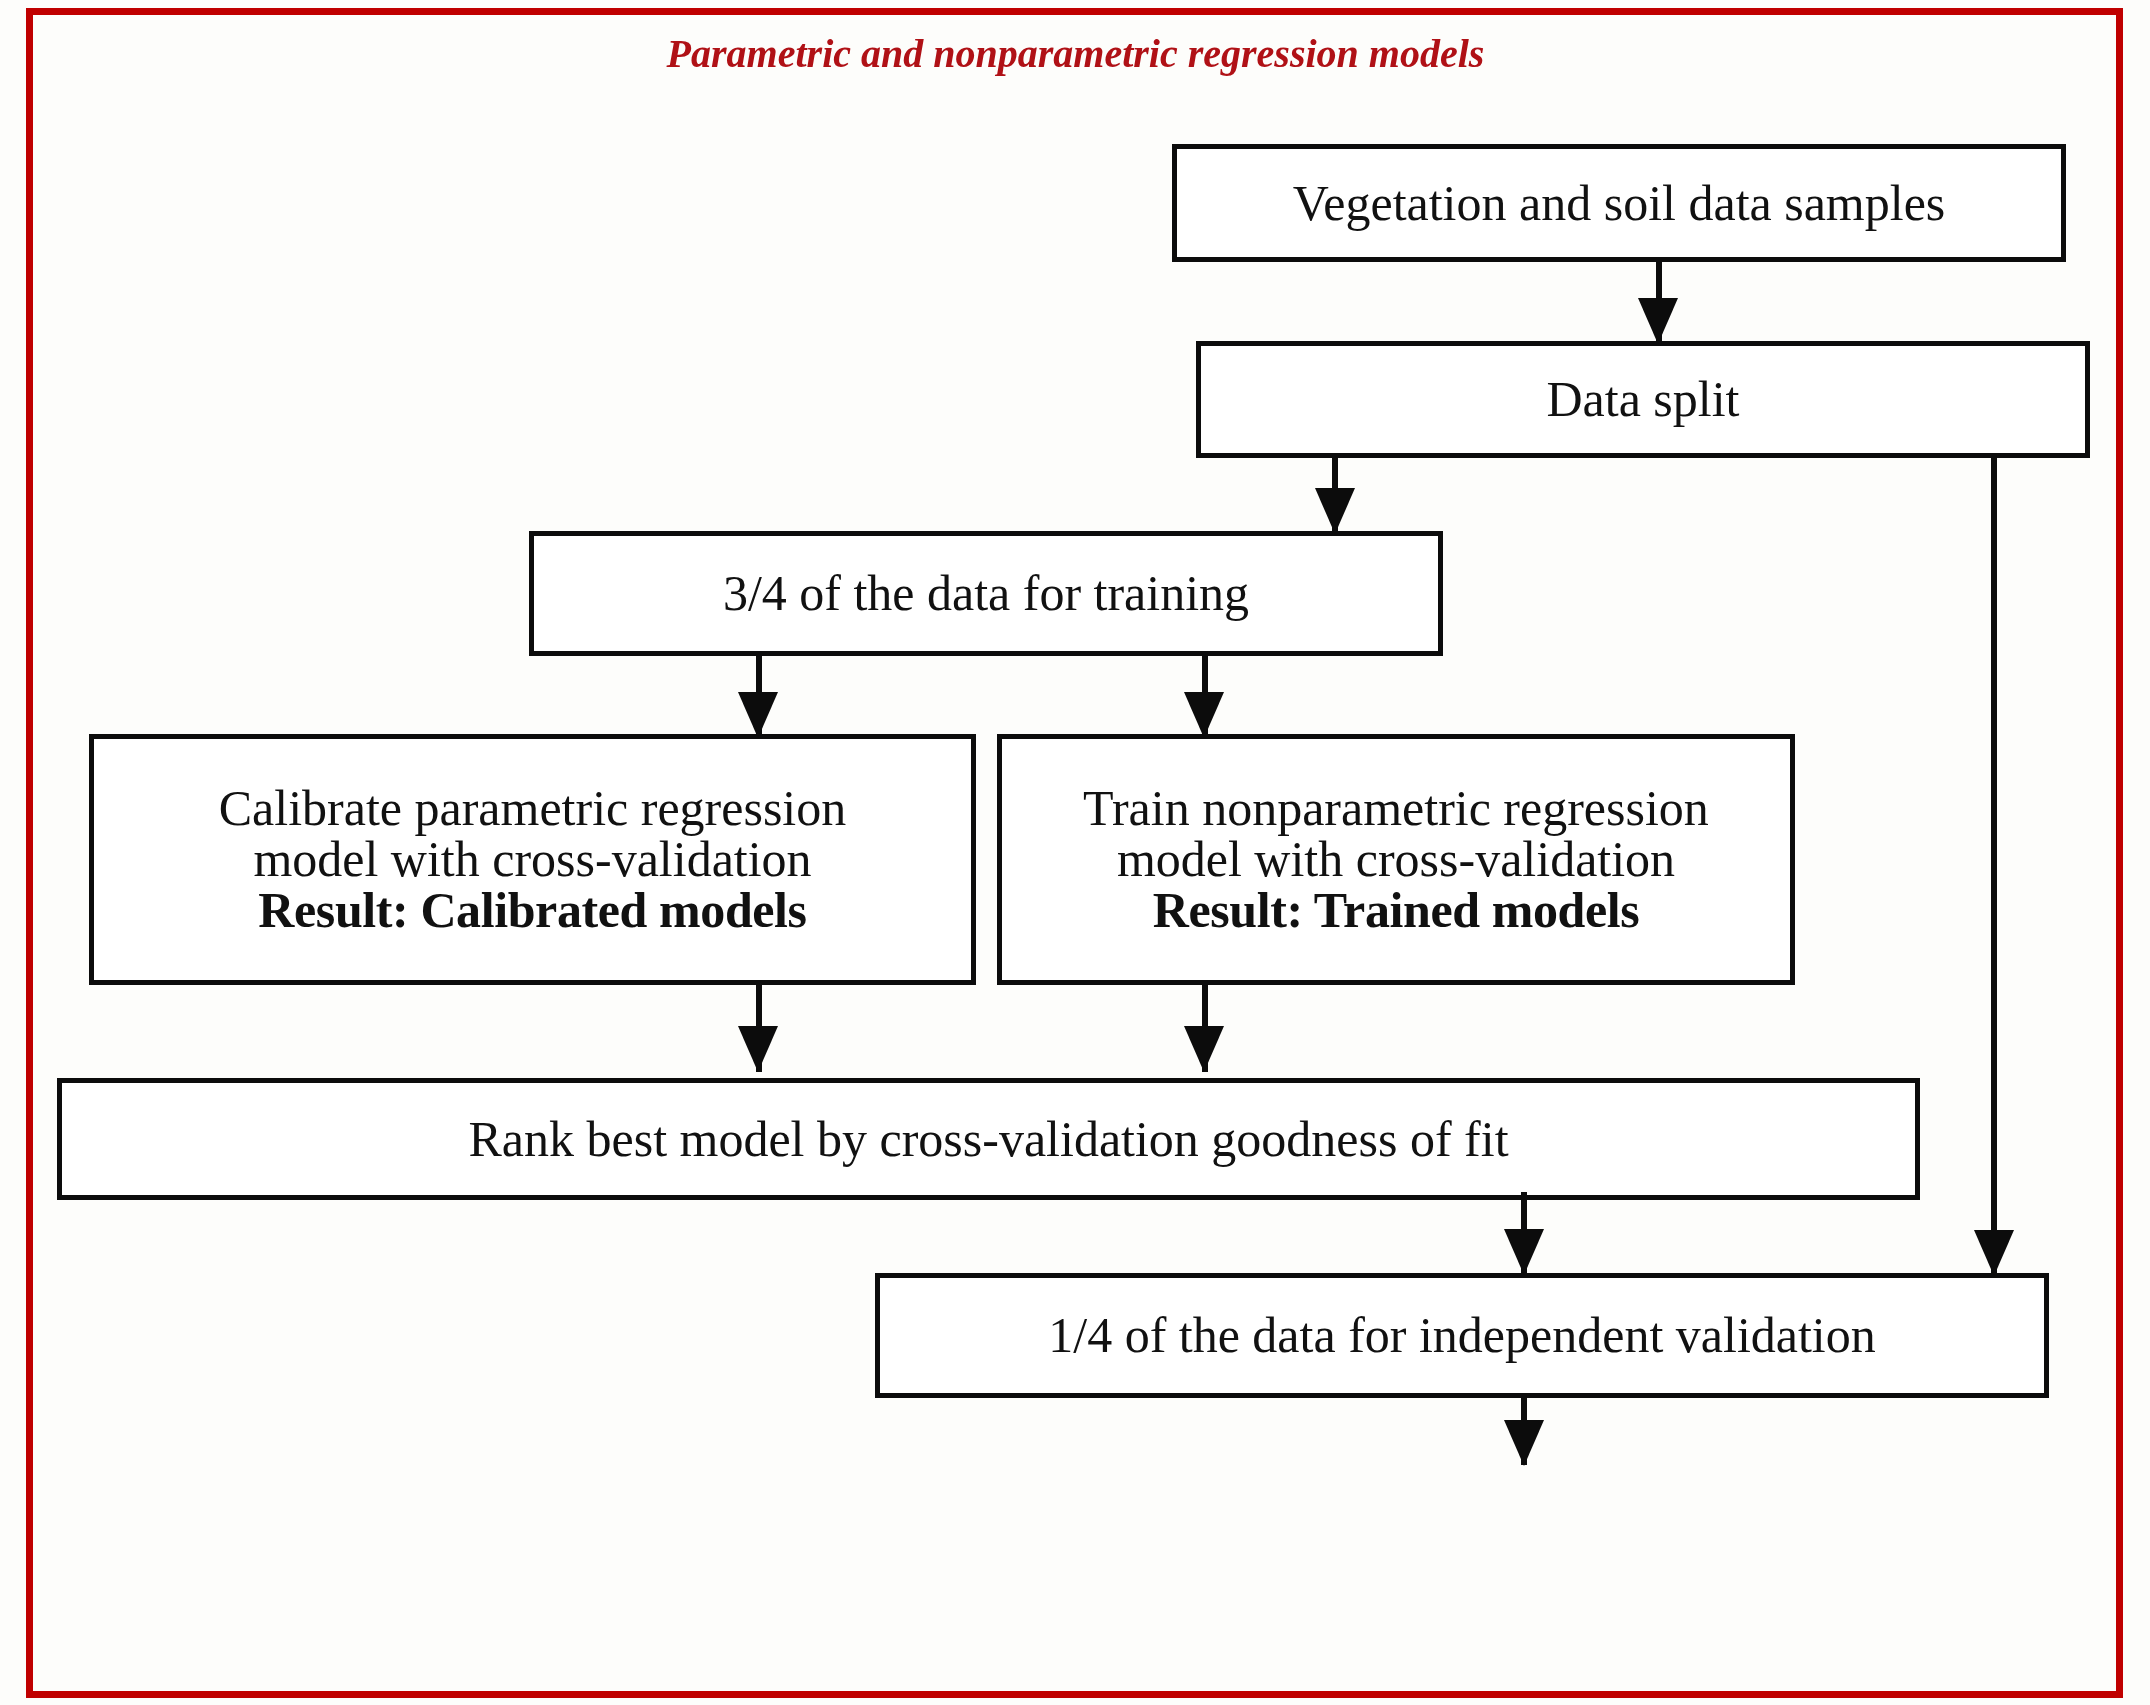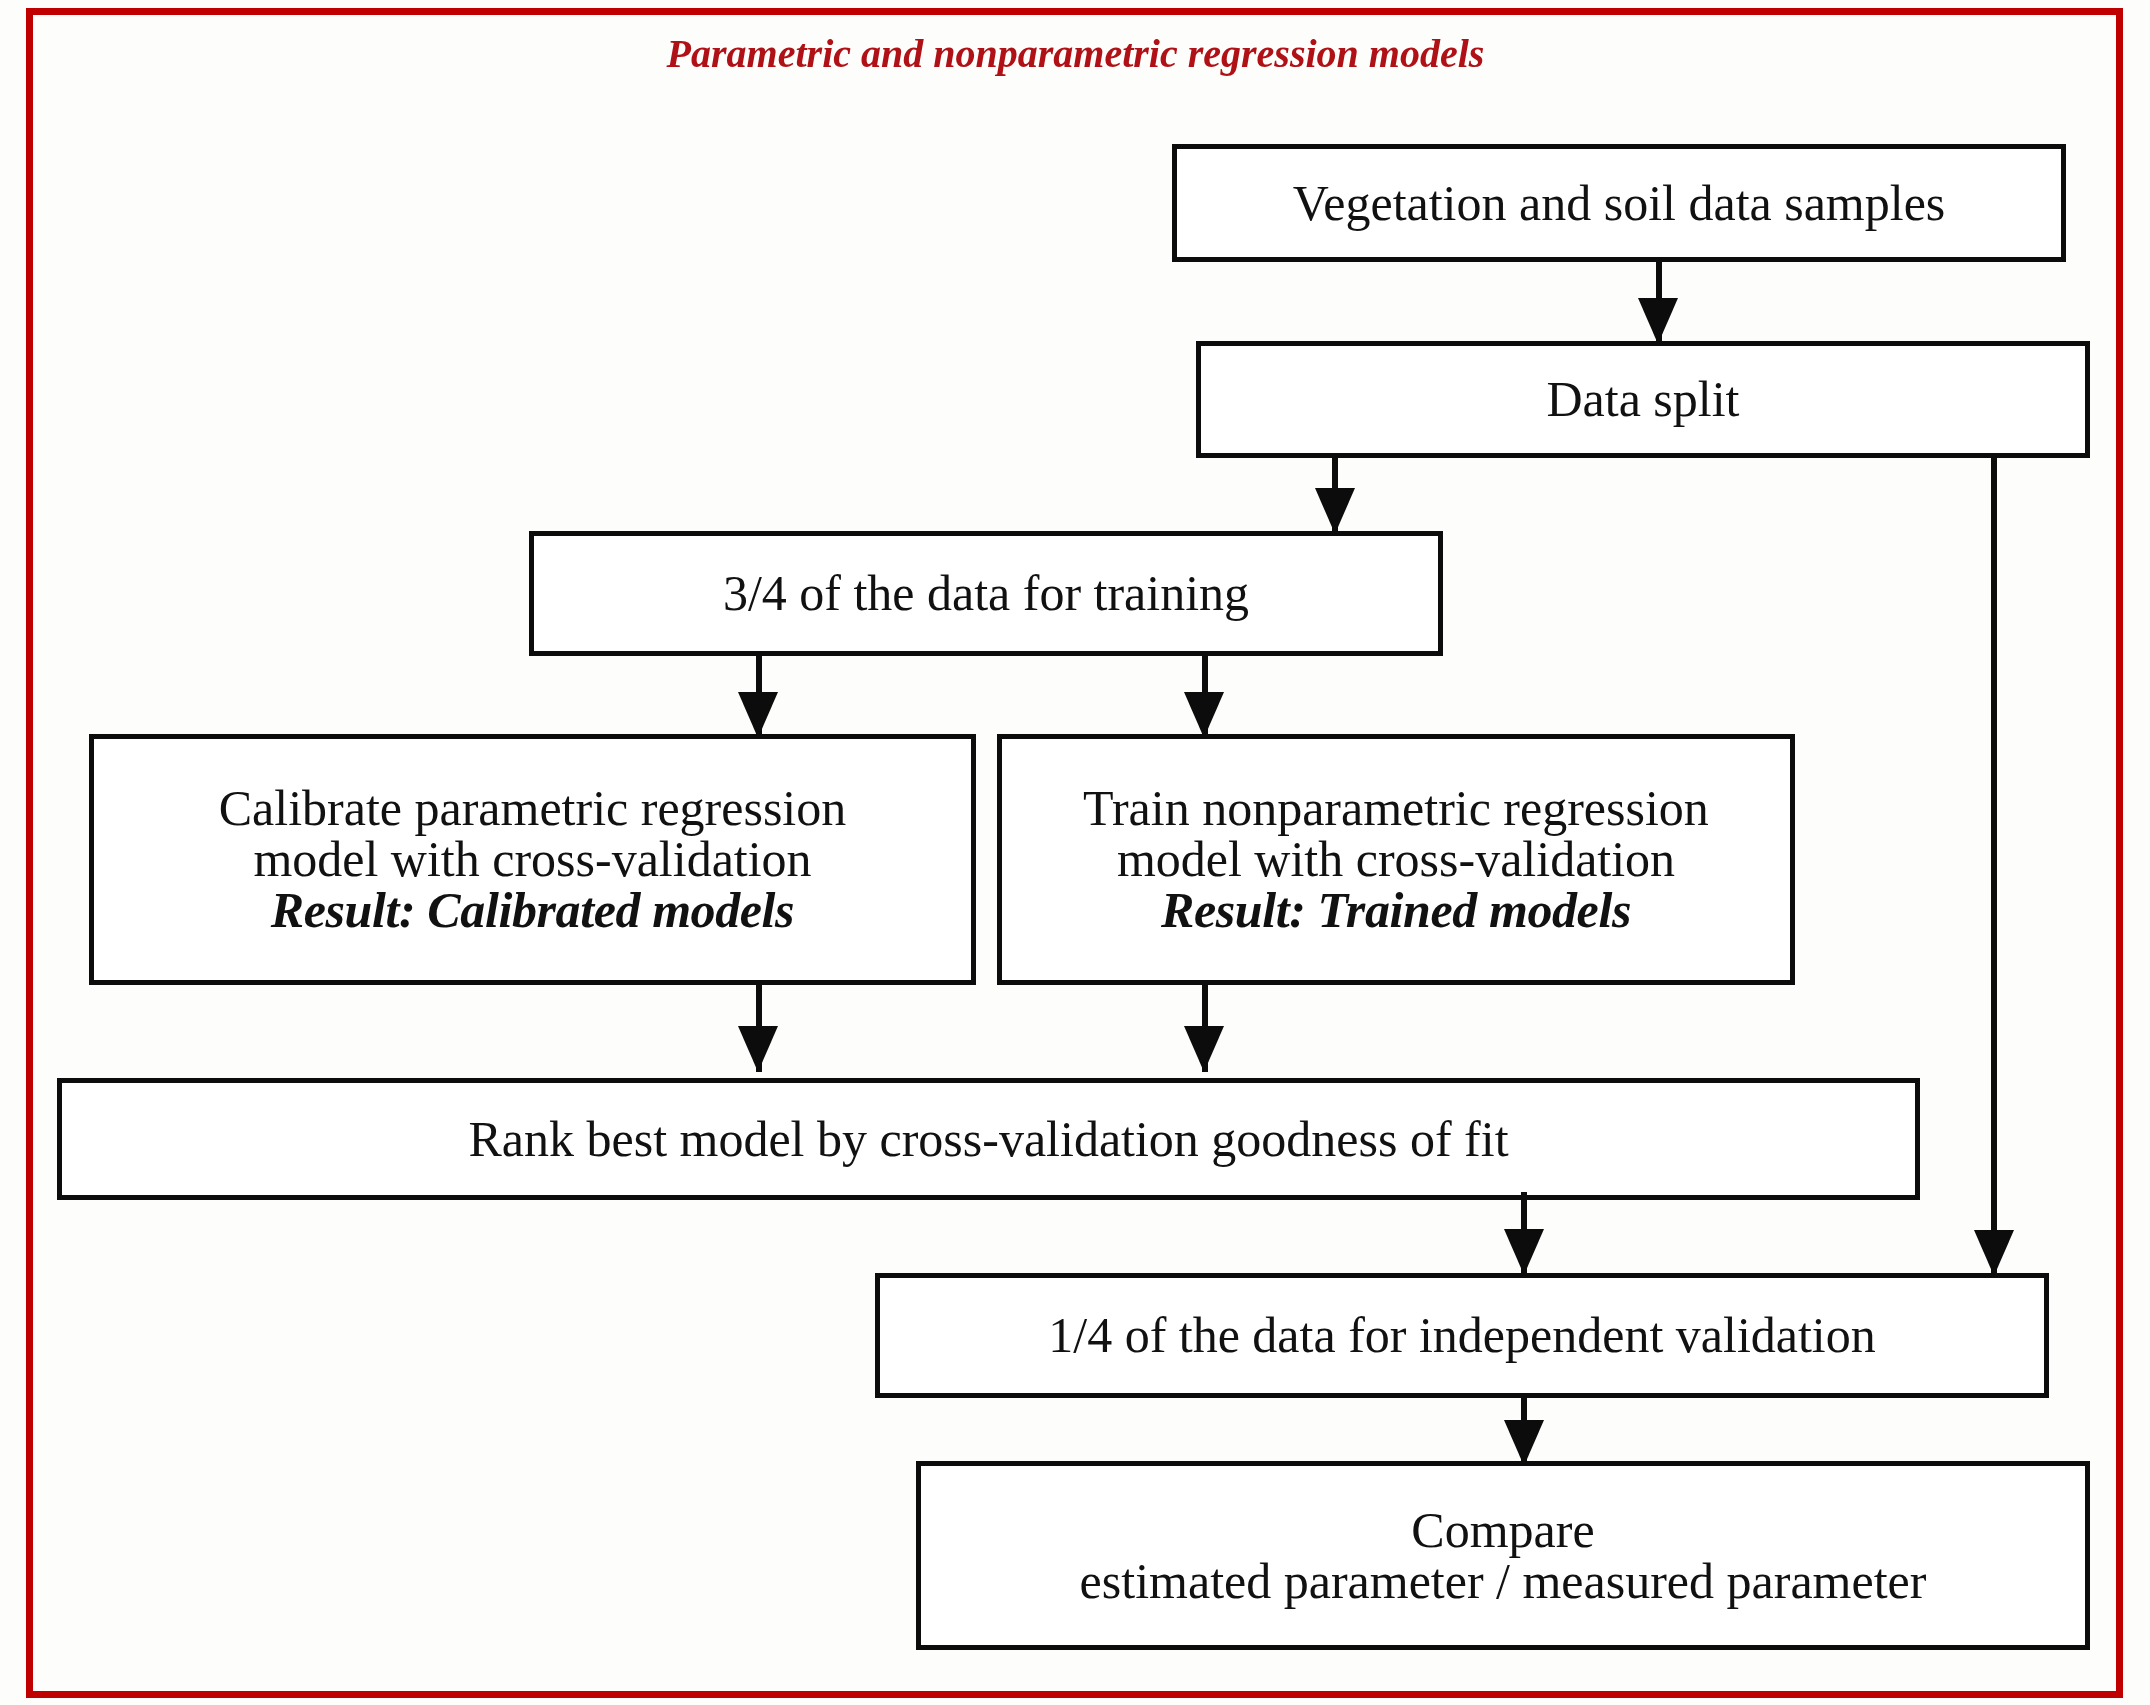--- a/index.html
+++ b/index.html
@@ -53,21 +53,20 @@
     line-height: 1.02;
     color: #111111;
   }
   .box .ln {
     display: block;
     white-space: nowrap;
     padding: 0 4.7px;
   }
   .box .ln.result {
     font-weight: bold;
-    font-style: italic;
     letter-spacing: -0.4px;
   }
   
   .vline {
     position: absolute;
     width: 5.5px;
     background: #0c0c0c;
   }
   .arrowhead {
     position: absolute;
@@ -112,24 +111,20 @@
   </div>
 
   <div class="box" style="left:57px; top:1078px; width:1863px; height:122px;">
     <span class="ln">Rank best model by cross-validation goodness of fit</span>
   </div>
 
   <div class="box" style="left:875px; top:1273px; width:1174px; height:125px;">
     <span class="ln">1/4 of the data for independent validation</span>
   </div>
 
-  <div class="box" style="left:916px; top:1461px; width:1174px; height:189px;">
-    <span class="ln">Compare</span>
-    <span class="ln">estimated parameter / measured parameter</span>
-  </div>
 
   <div class="vline" style="left:1656px; top:262px; height:81px;"></div>
   <div class="arrowhead" style="left:1638px; top:298px;"></div>
 
   <div class="vline" style="left:1332px; top:458px; height:76px;"></div>
   <div class="arrowhead" style="left:1315px; top:488px;"></div>
 
   <div class="vline" style="left:1991px; top:458px; height:818px;"></div>
   <div class="arrowhead" style="left:1974px; top:1230px;"></div>
 

